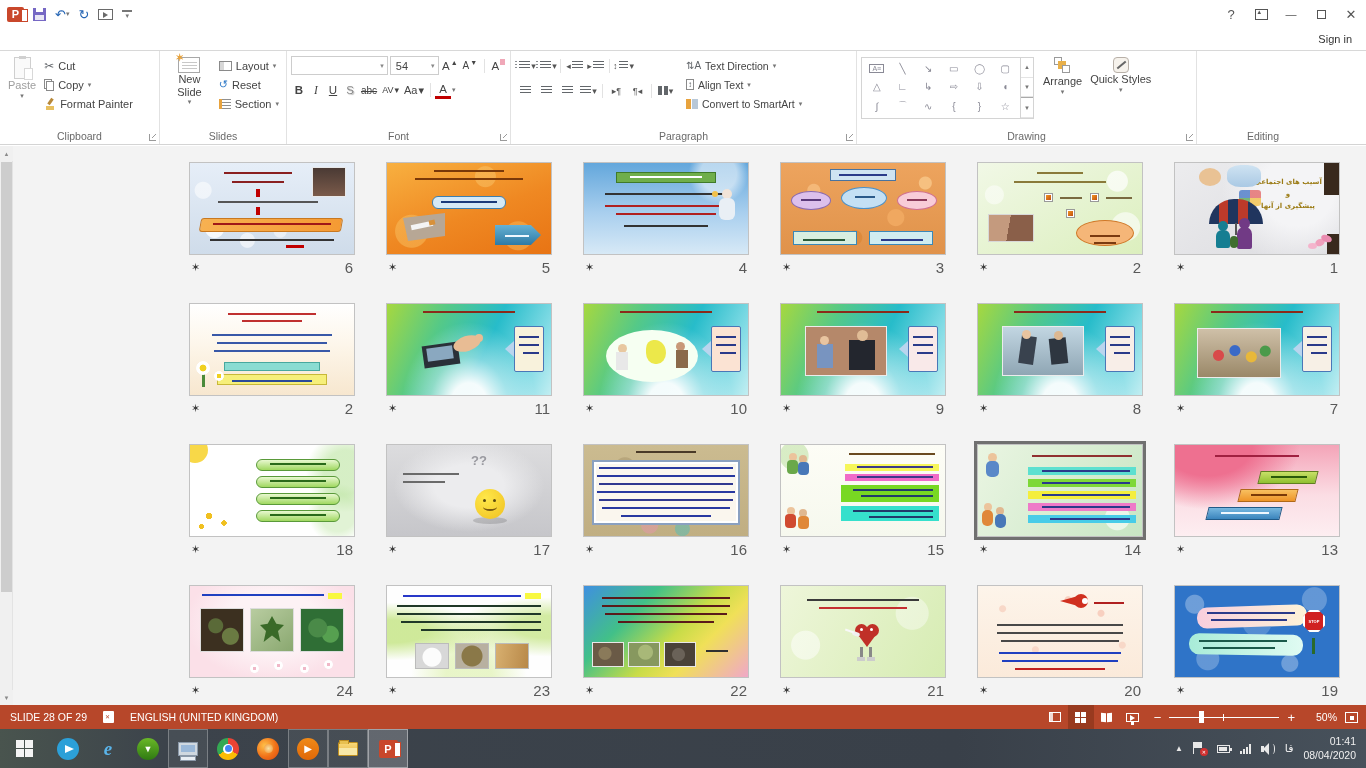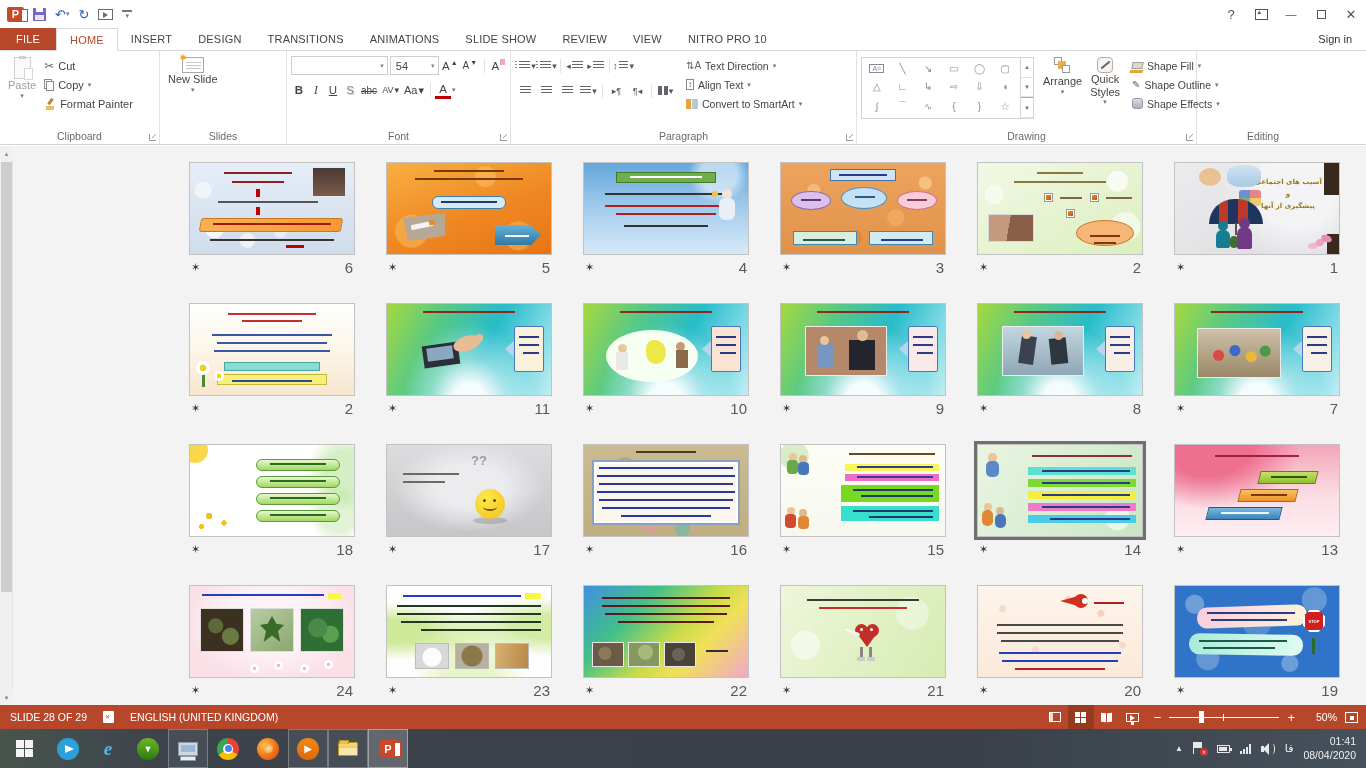--- a/index.html
+++ b/index.html
@@ -200,32 +200,20 @@
       </span>
     <span class="wb">—</span>
     <span class="wb">
         <span class="restore"></span>
       </span>
     <span class="wb" style="font-size:13px">✕</span>
   </div>
 </div>
 
 <div class="tabrow">
-  <span id="tabs" style="display:flex">
-      <span class="tab file">FILE</span>
-      <span class="tab active">HOME</span>
-      <span class="tab">INSERT</span>
-      <span class="tab">DESIGN</span>
-      <span class="tab">TRANSITIONS</span>
-      <span class="tab">ANIMATIONS</span>
-      <span class="tab">SLIDE SHOW</span>
-      <span class="tab">REVIEW</span>
-      <span class="tab">VIEW</span>
-      <span class="tab">NITRO PRO 10</span>
-    </span>
   <span class="signin">Sign in</span>
 </div>
 
 <div class="ribbon">
 
   <div class="rgroup" style="width:160px">
     <div class="gbody">
       <div class="bigbtn disabled">
         <span class="pasteic">
             <i></i>
@@ -262,20 +250,36 @@
 
   <div class="rgroup" style="width:127px">
     <div class="gbody">
       <div class="bigbtn">
         <span class="nsic">
             <i></i>
             <b>✶</b>
           </span>
         <span style="white-space:pre-line">New Slide</span>
           <span class="car">▾</span>
+      </div>
+      <div class="scol">
+        <div class="smallbtn">
+            <span class="layic"></span>
+            <span>Layout</span>
+            <span class="car">▾</span>
+          </div>
+        <div class="smallbtn">
+            <span style="color:#2f7ac8;font-size:11px">↺</span>
+            <span>Reset</span>
+          </div>
+        <div class="smallbtn">
+            <span class="secic"></span>
+            <span>Section</span>
+            <span class="car">▾</span>
+          </div>
       </div>
     </div>
     <div class="glabel">Slides</div>
   </div>
 
   <div class="rgroup" style="width:224px">
     <div style="display:flex;align-items:center;gap:2px;padding-top:2px">
       <div class="combo" style="width:104px">
           <span></span>
           <span class="car">▾</span>
@@ -407,37 +411,20 @@
             <i style="left:8px;top:8px;border:1px solid #9a9a9a;background:#fff"></i>
           </span>
         <span>Arrange</span>
           <span class="car">▾</span>
       </div>
       <div class="bigbtn">
         <span class="qsic"></span>
         <span style="white-space:pre-line">Quick Styles</span>
           <span class="car">▾</span>
       </div>
-      <div class="rstack" style="margin-left:4px">
-        <div class="smallbtn">
-            <span class="fillic"></span>
-            <span>Shape Fill</span>
-            <span class="car">▾</span>
-          </div>
-        <div class="smallbtn">
-            <span style="color:#5f6368;font-size:10px">✎</span>
-            <span>Shape Outline</span>
-            <span class="car">▾</span>
-          </div>
-        <div class="smallbtn">
-            <span class="effic"></span>
-            <span>Shape Effects</span>
-            <span class="car">▾</span>
-          </div>
-      </div>
     </div>
     <div class="glabel">Drawing</div>
       <span class="lau"></span>
   </div>
 
   <div class="rgroup" style="width:132px;border-right:0">
     <div class="glabel">Editing</div>
   </div>
 
   <span class="collapse">∧</span>

